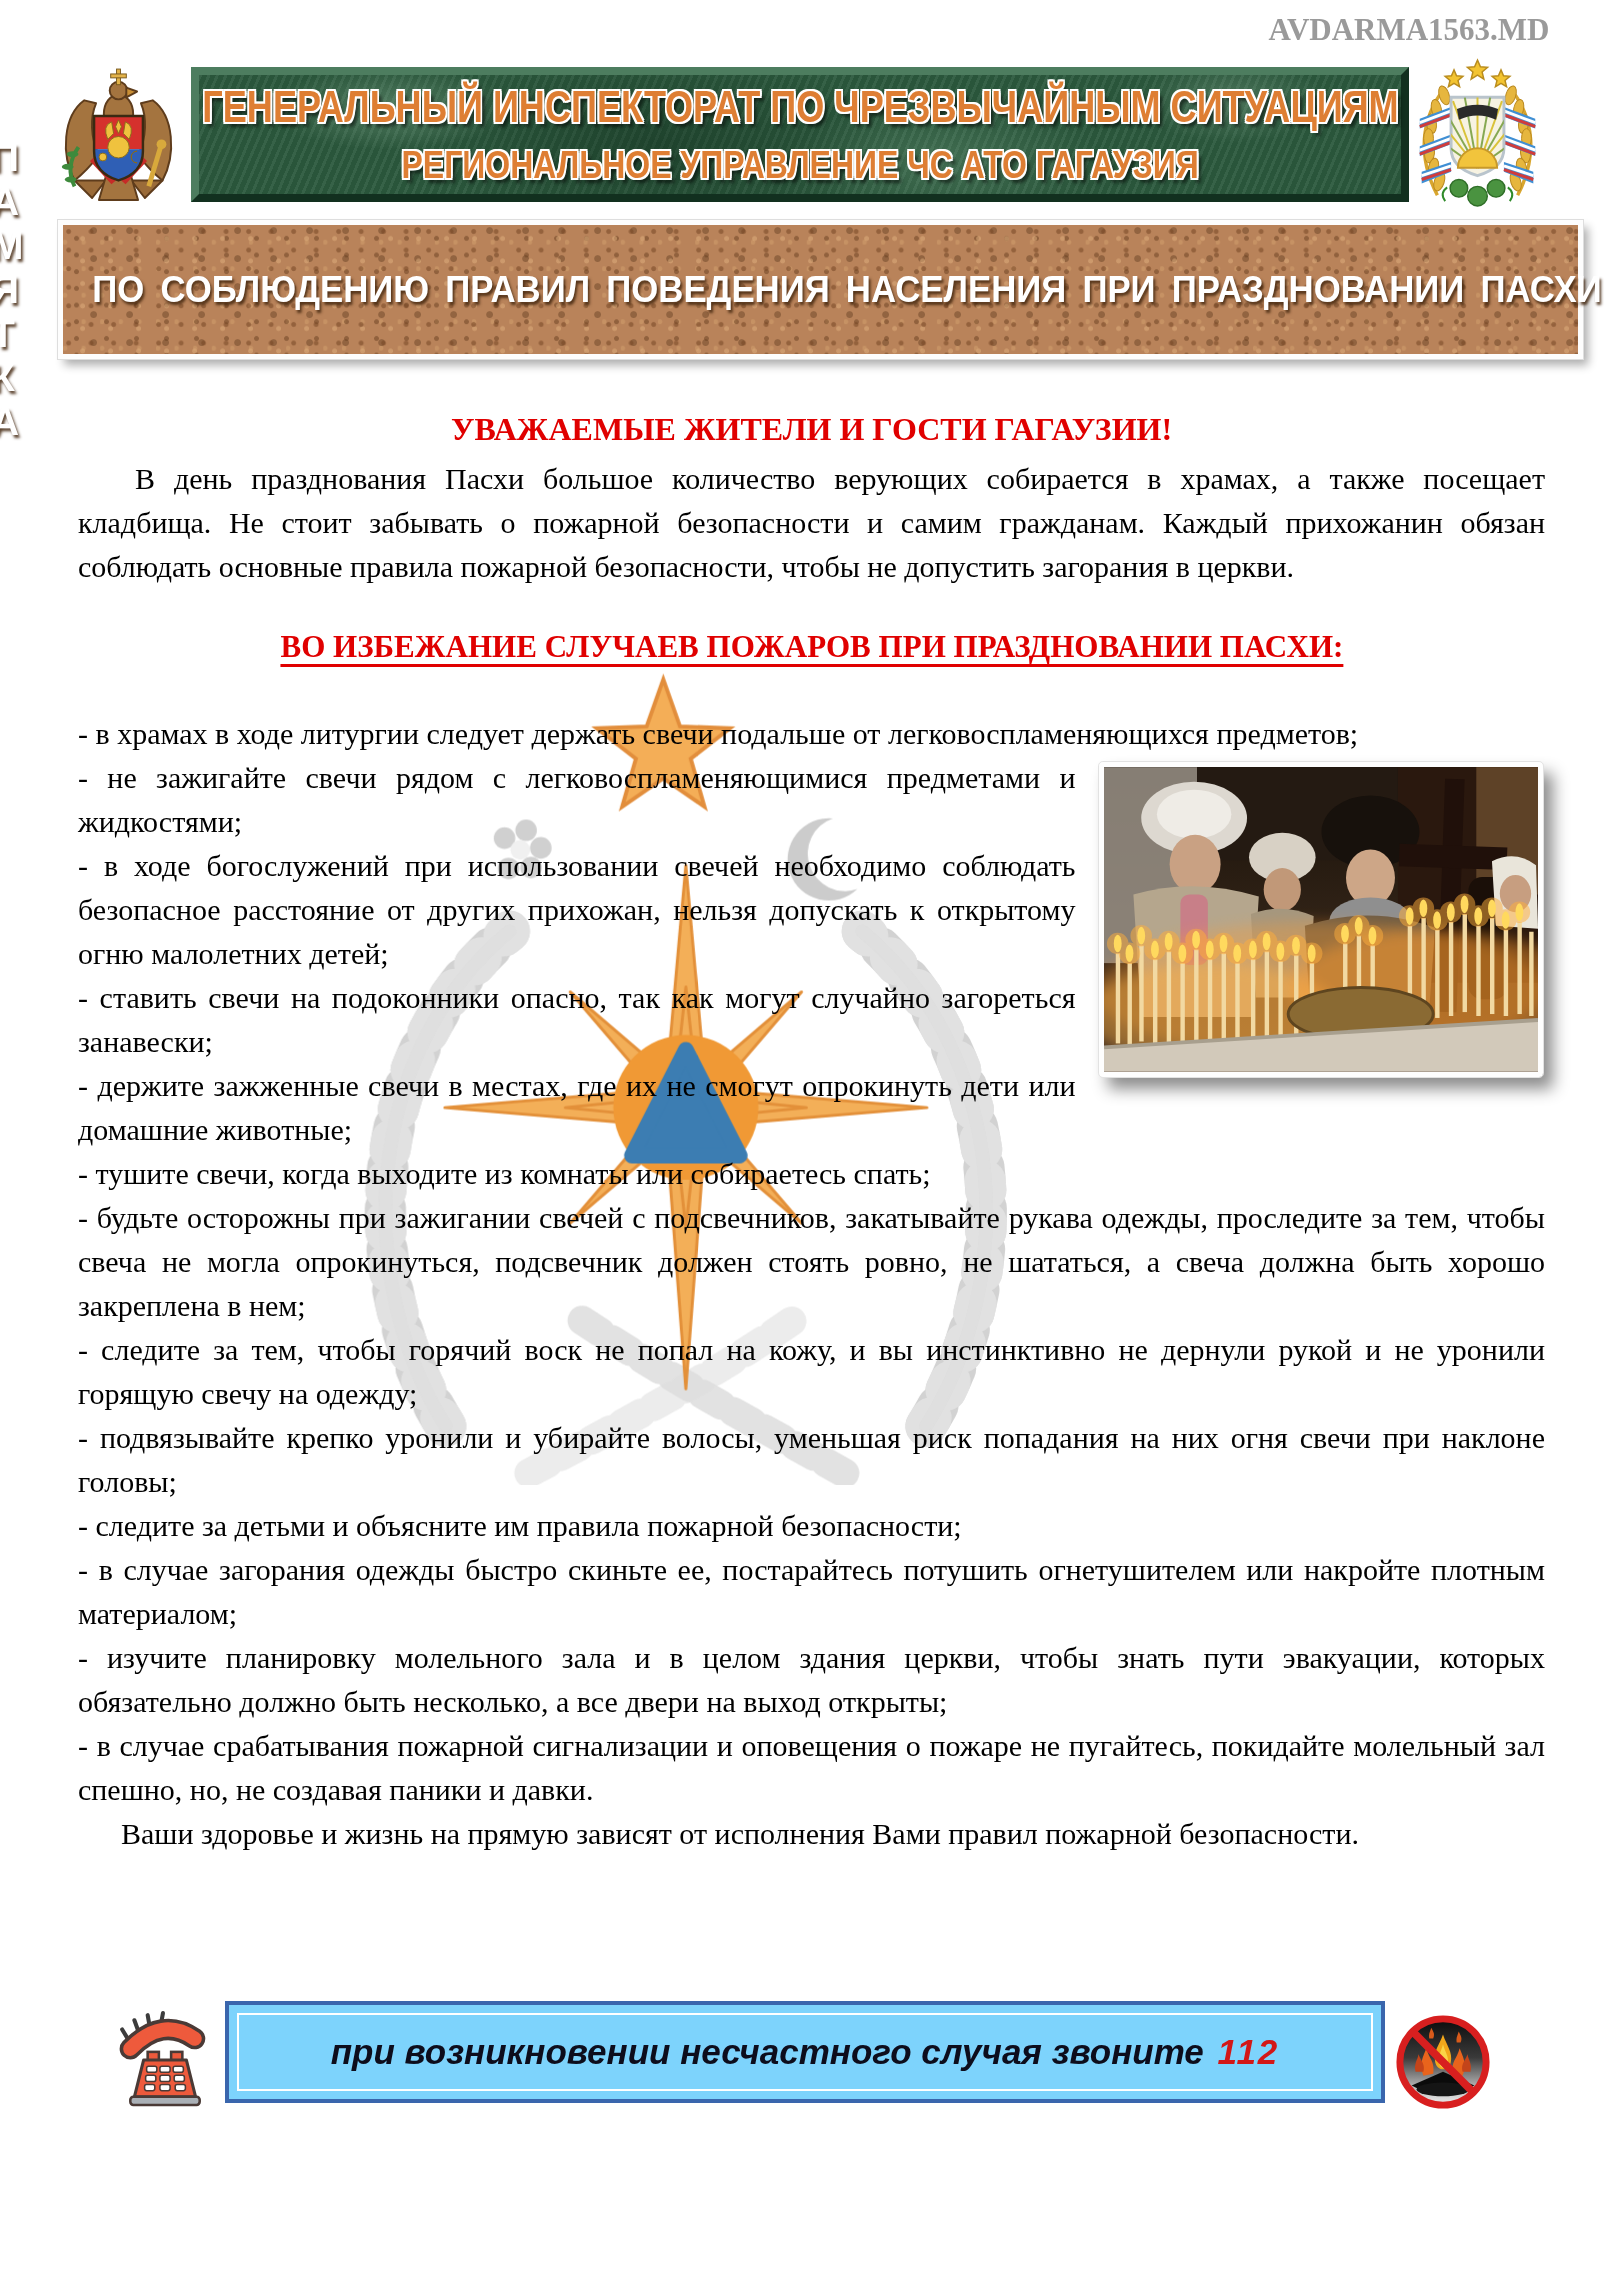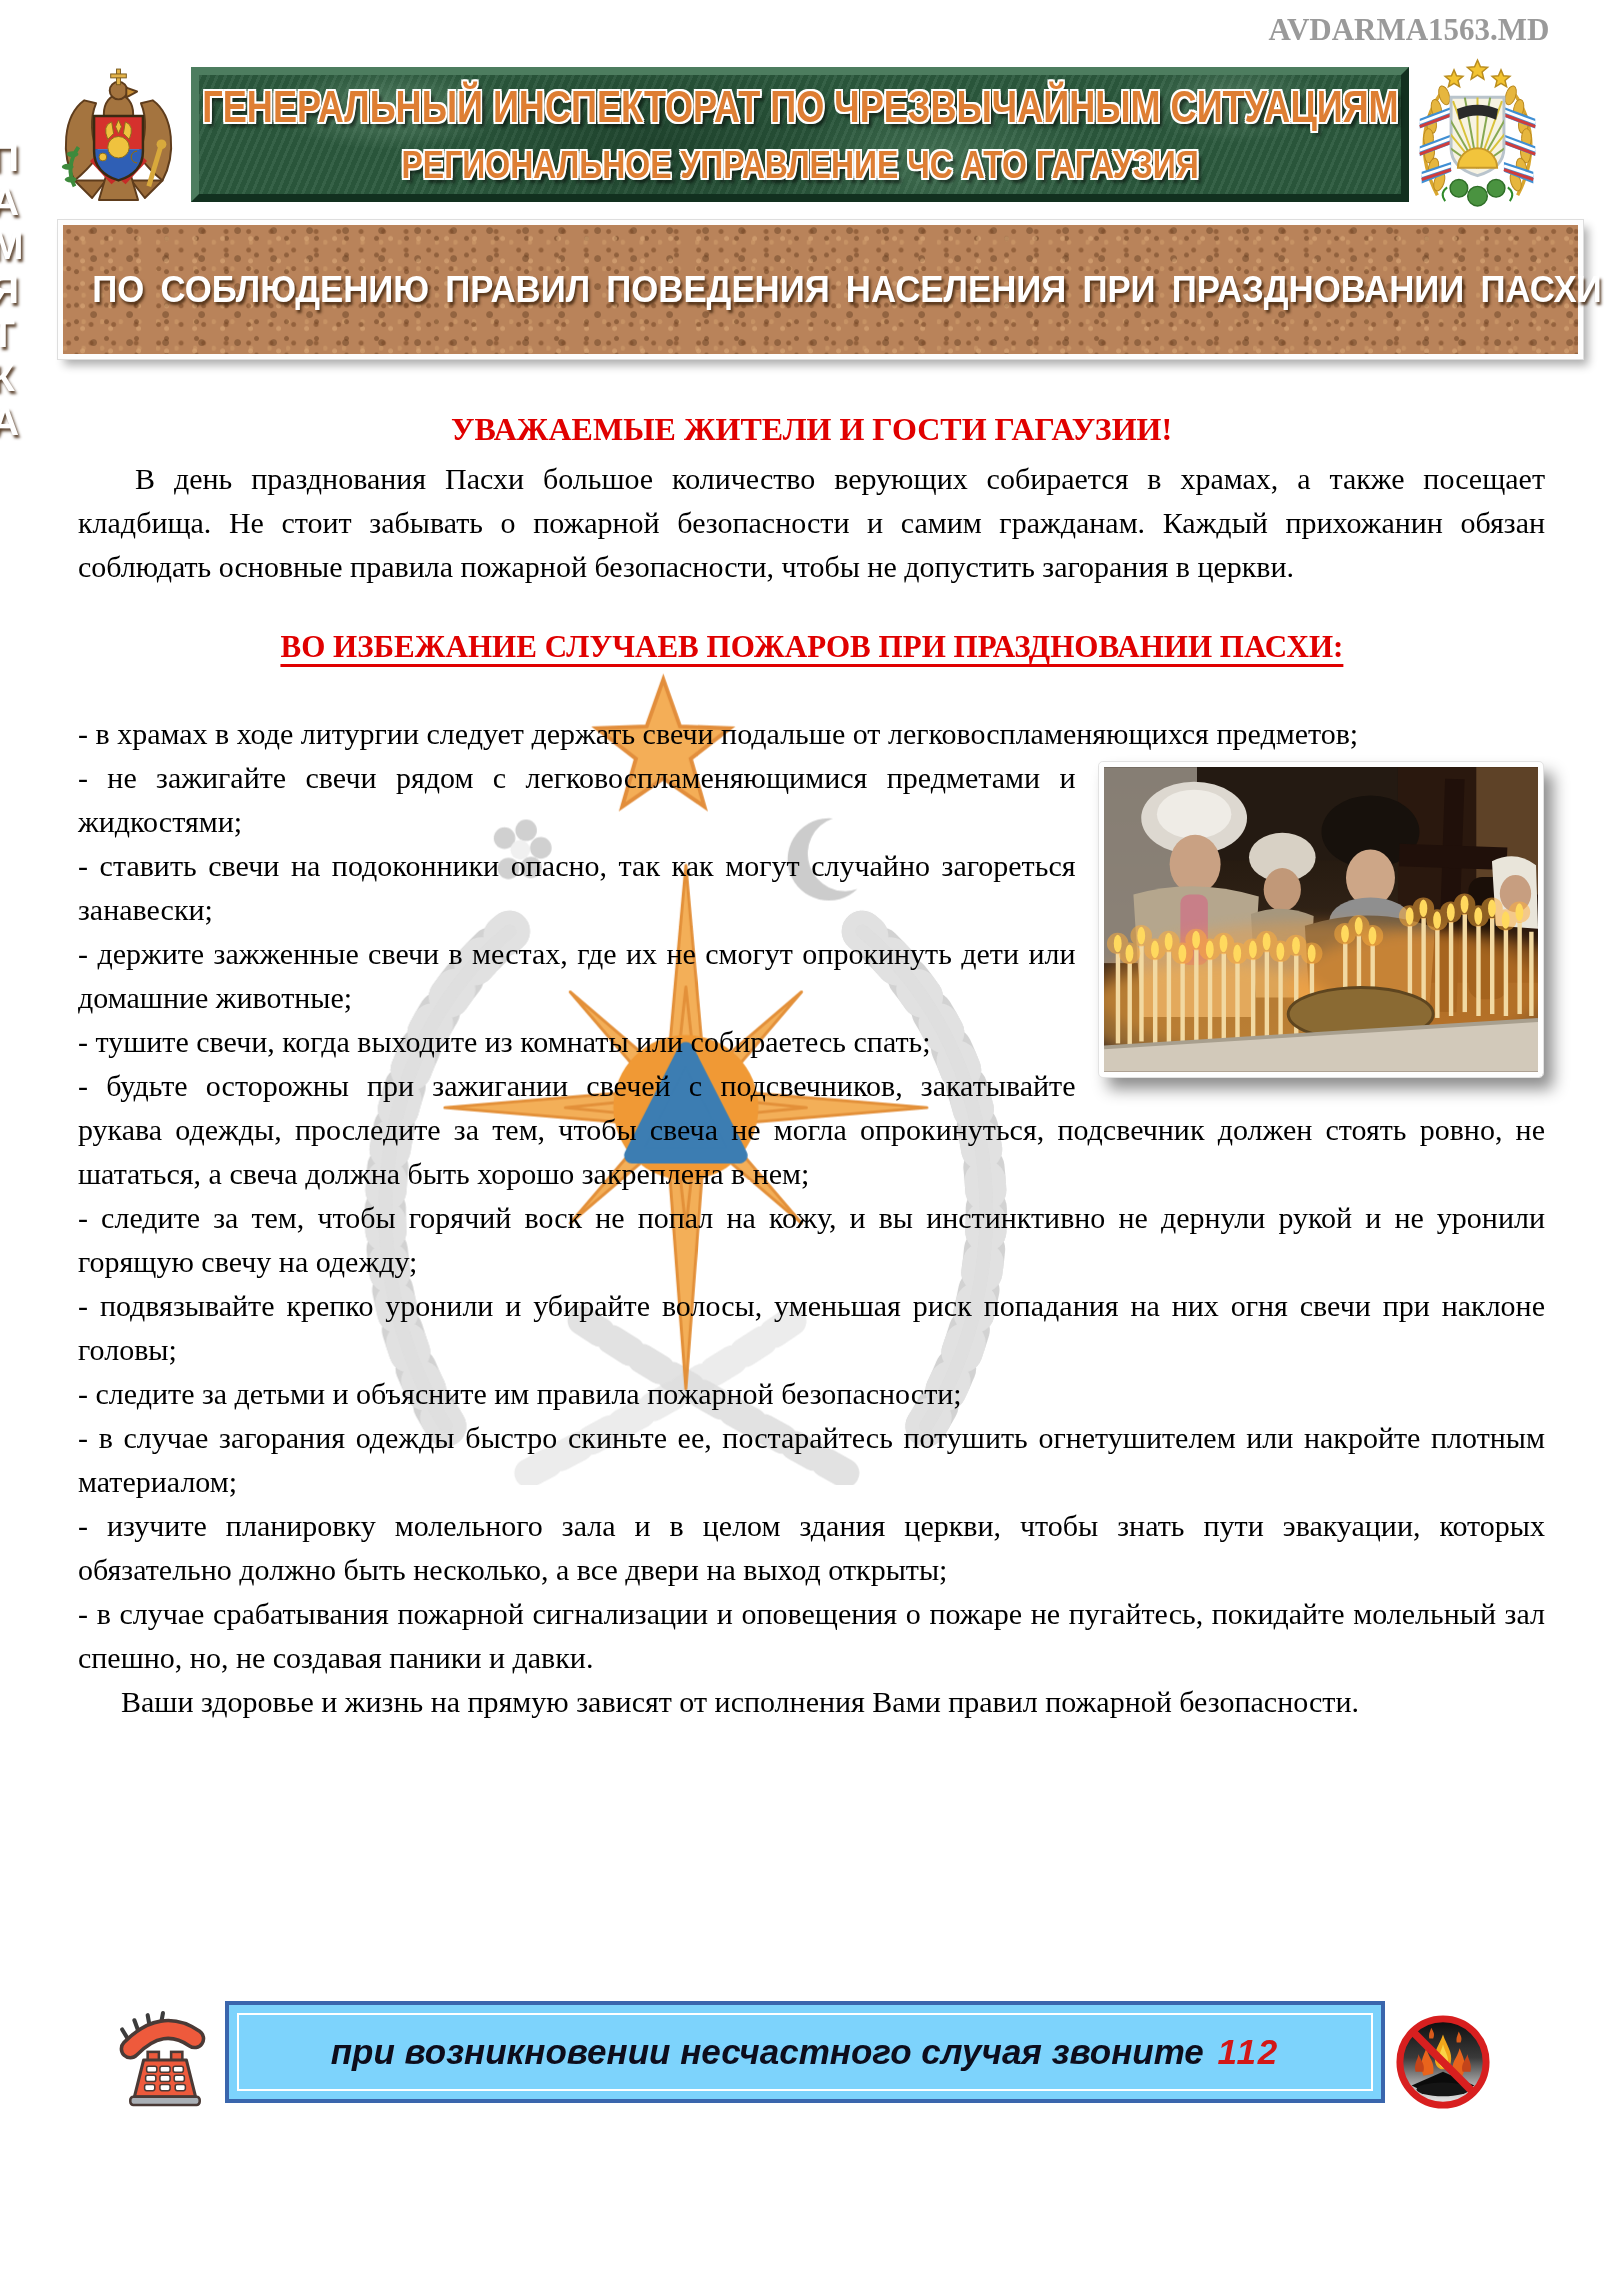--- a/index.html
+++ b/index.html
@@ -390,20 +390,21 @@
                 <ellipse cx="424" cy="148" rx="4" ry="9"></ellipse>
             </g>
           </g>
           <ellipse cx="262" cy="252" rx="74" ry="27" fill="#8a6a33" stroke="#5e451f" stroke-width="3"></ellipse>
           <polygon points="0,286 443,258 443,311 0,311" fill="#d2c9ba"></polygon>
           <path d="M0,286 L443,258" stroke="#a89f8e" stroke-width="4"></path>
         </svg>
       </div>
 
       <p>- не зажигайте свечи рядом с легковоспламеняющимися предметами и жидкостями;</p>
+      <p>- в ходе богослужений при использовании свечей необходимо соблюдать безопасное расстояние от других прихожан, нельзя допускать к открытому огню малолетних детей;</p>
       <p>- ставить свечи на подоконники опасно, так как могут случайно загореться занавески;</p>
       <p>- держите зажженные свечи в местах, где их не смогут опрокинуть дети или домашние животные;</p>
       <p>- тушите свечи, когда выходите из комнаты или собираетесь спать;</p>
       <p>- будьте осторожны при зажигании свечей с подсвечников, закатывайте рукава одежды, проследите за тем, чтобы свеча не могла опрокинуться, подсвечник должен стоять ровно, не шататься, а свеча должна быть хорошо закреплена в нем;</p>
       <p>- следите за тем, чтобы горячий воск не попал на кожу, и вы инстинктивно не дернули рукой и не уронили горящую свечу на одежду;</p>
       <p>- подвязывайте крепко уронили и убирайте волосы, уменьшая риск попадания на них огня свечи при наклоне головы;</p>
       <p>- следите за детьми и объясните им правила пожарной безопасности;</p>
       <p>- в случае загорания одежды быстро скиньте ее, постарайтесь потушить огнетушителем или накройте плотным материалом;</p>
       <p>- изучите планировку молельного зала и в целом здания церкви, чтобы знать пути эвакуации, которых обязательно должно быть несколько, а все двери на выход открыты;</p>
       <p>- в случае срабатывания пожарной сигнализации и оповещения о пожаре не пугайтесь, покидайте молельный зал спешно, но, не создавая паники и давки.</p>

